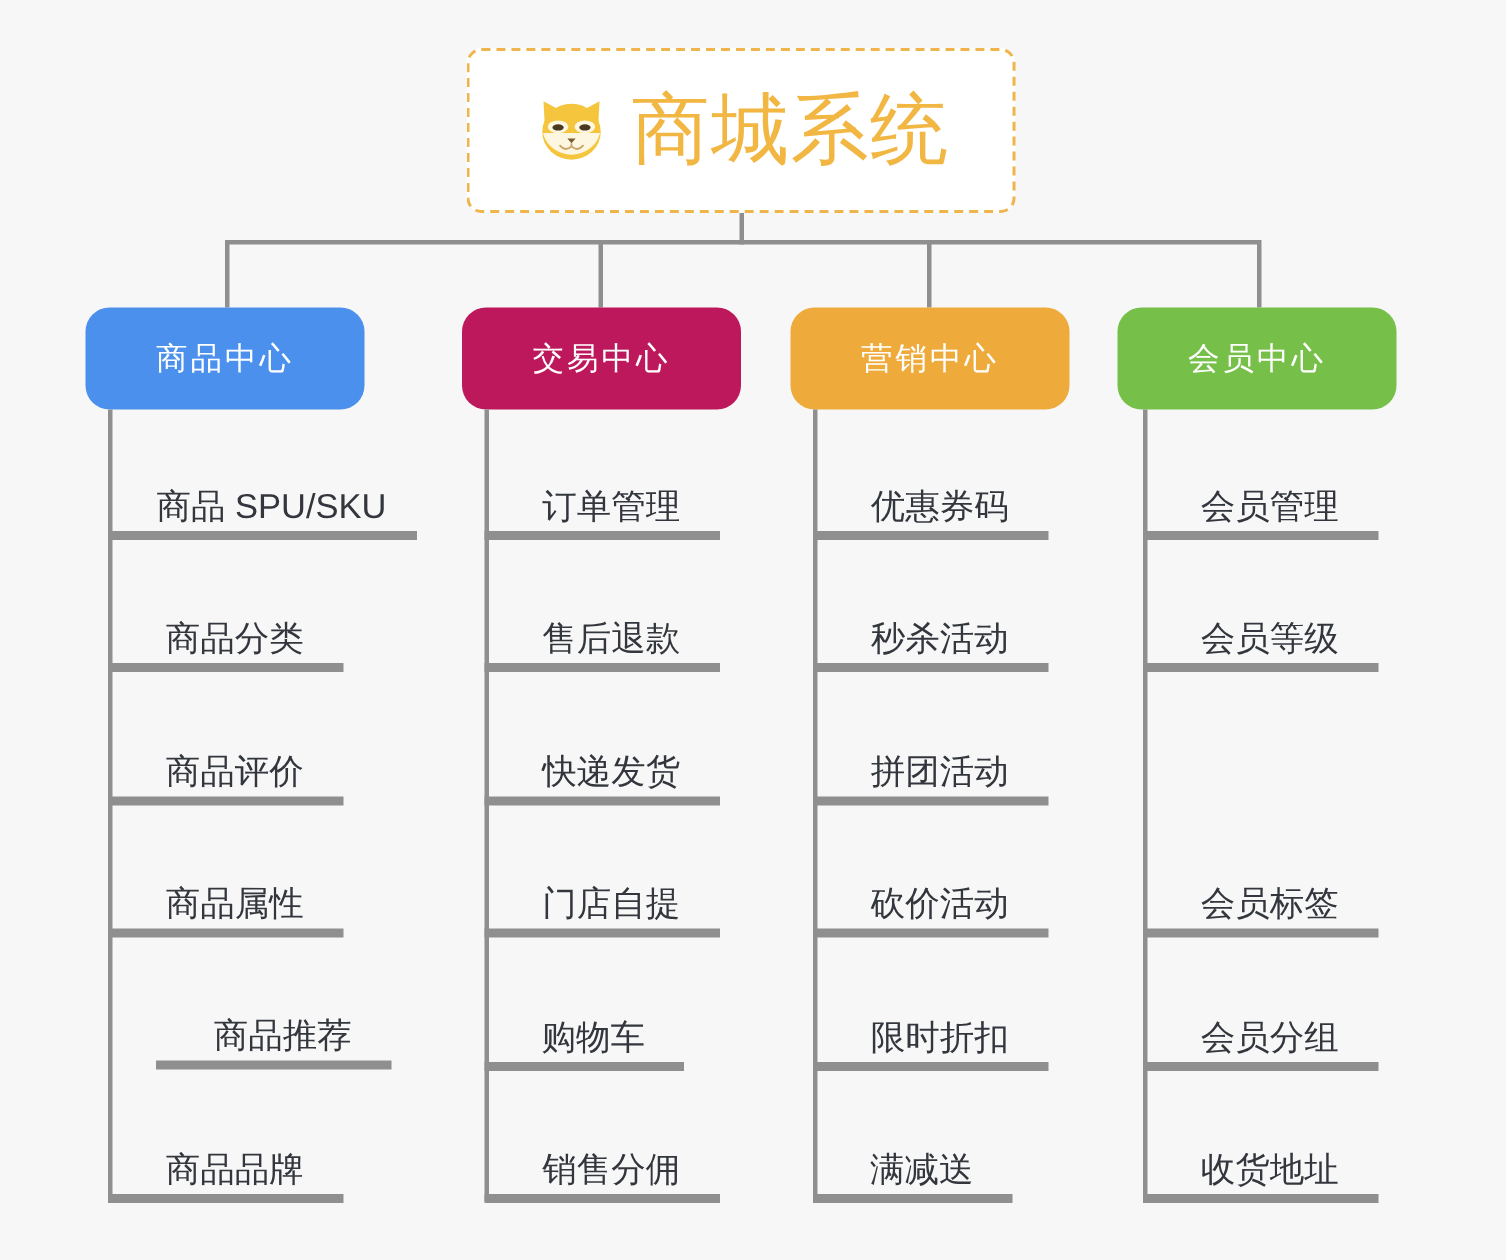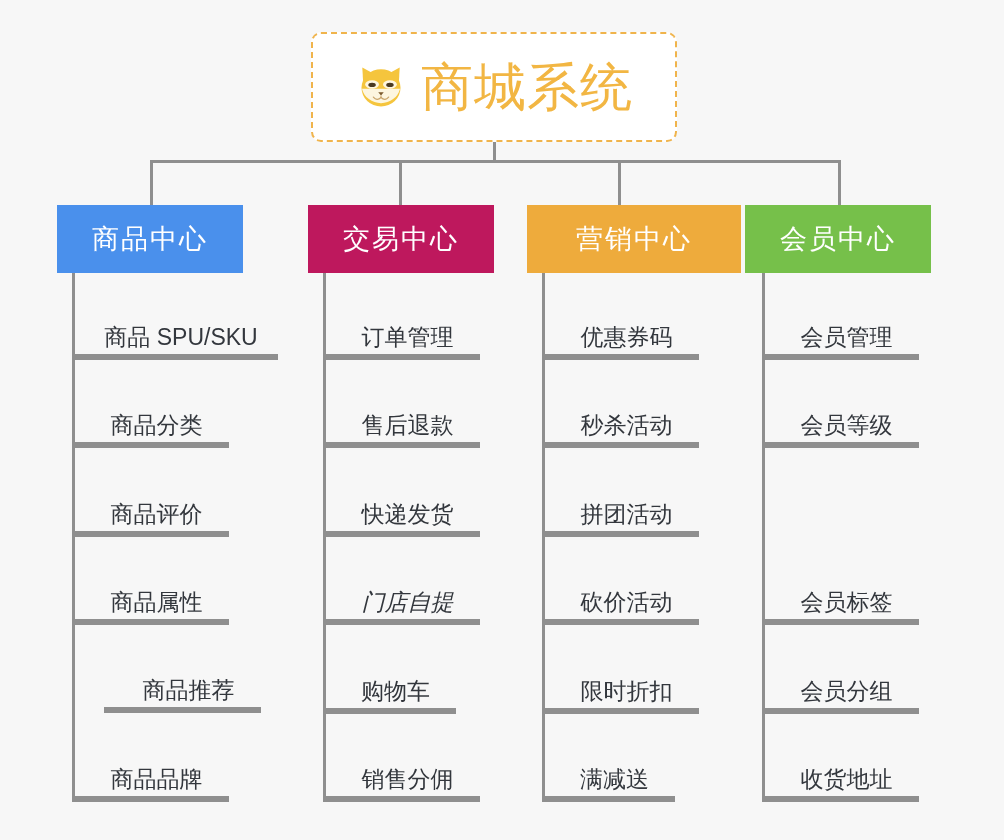--- a/index.html
+++ b/index.html
@@ -55,26 +55,26 @@
     position: absolute;
     background: #8f8f8f;
   }
   .conn-v { width: 3px; }
   .conn-h { height: 3px; }
 
   
   .cat-box {
     position: absolute;
     box-sizing: border-box;
-    border-radius: 0;
+    border-radius: 16px;
     display: flex;
     align-items: center;
     justify-content: center;
     color: #ffffff;
-    font-size: 27px;
+    font-size: 21px;
     letter-spacing: 2px;
     white-space: nowrap;
   }
 
   
   .branch {
     position: absolute;
   }
   .branch-stem {
     position: absolute;
@@ -139,21 +139,21 @@
   <div class="conn conn-v" style="left: 399px; top: 160px; height: 45px; background: rgb(143, 143, 143);"></div>
   <div class="conn conn-v" style="left: 618px; top: 160px; height: 45px; background: rgb(143, 143, 143);"></div>
   <div class="conn conn-v" style="left: 838px; top: 160px; height: 45px; background: rgb(143, 143, 143);"></div>
 
   <div class="cat-box" style="left: 57px; top: 205px; width: 186px; height: 68px; background: rgb(74, 144, 236);">
     <span>商品中心</span>
   </div>
   <div class="cat-box" style="left: 308px; top: 205px; width: 186px; height: 68px; background: #be185d;">
     <span>交易中心</span>
   </div>
-  <div class="cat-box" style="left: 527px; top: 205px; width: 214px; height: 68px; background: rgb(238, 171, 60);">
+  <div class="cat-box" style="left: 527px; top: 205px; width: 186px; height: 68px; background: rgb(238, 171, 60);">
     <span>营销中心</span>
   </div>
   <div class="cat-box" style="left: 745px; top: 205px; width: 186px; height: 68px; background: rgb(118, 192, 74);">
     <span>会员中心</span>
   </div>
 
   <div class="branch" style="left:72px; top:273px; width:220px; height:528px;">
     <div class="branch-stem" style="height: 528px; background: rgb(143, 143, 143);"></div>
     <div class="leaf" style="top: 30px; width: 206px; border-bottom-color: rgb(143, 143, 143);">
       <span class="leaf-label" style="color: rgb(51, 55, 61);">商品 SPU/SKU</span>
@@ -179,21 +179,21 @@
     <div class="branch-stem" style="height: 528px; background: rgb(143, 143, 143);"></div>
     <div class="leaf" style="top: 30px; width: 157px; border-bottom-color: rgb(143, 143, 143);">
       <span class="leaf-label" style="color: rgb(51, 55, 61);">订单管理</span>
     </div>
     <div class="leaf" style="top: 118px; width: 157px; border-bottom-color: rgb(143, 143, 143);">
       <span class="leaf-label" style="color: rgb(51, 55, 61);">售后退款</span>
     </div>
     <div class="leaf" style="top: 207px; width: 157px; border-bottom-color: rgb(143, 143, 143);">
       <span class="leaf-label" style="color: rgb(51, 55, 61);">快递发货</span>
     </div>
-    <div class="leaf" style="top: 295px; width: 157px; border-bottom-color: rgb(143, 143, 143); font-style: italic;">
+    <div class="leaf" style="top: 295px; width: 157px; border-bottom-color: rgb(143, 143, 143);">
       <span class="leaf-label" style="color: rgb(51, 55, 61);">门店自提</span>
     </div>
     <div class="leaf" style="top: 384px; width: 133px; border-bottom-color: rgb(143, 143, 143);">
       <span class="leaf-label" style="color: rgb(51, 55, 61);">购物车</span>
     </div>
     <div class="leaf" style="top: 472px; width: 157px; border-bottom-color: rgb(143, 143, 143);">
       <span class="leaf-label" style="color: rgb(51, 55, 61);">销售分佣</span>
     </div>
   </div>
 

